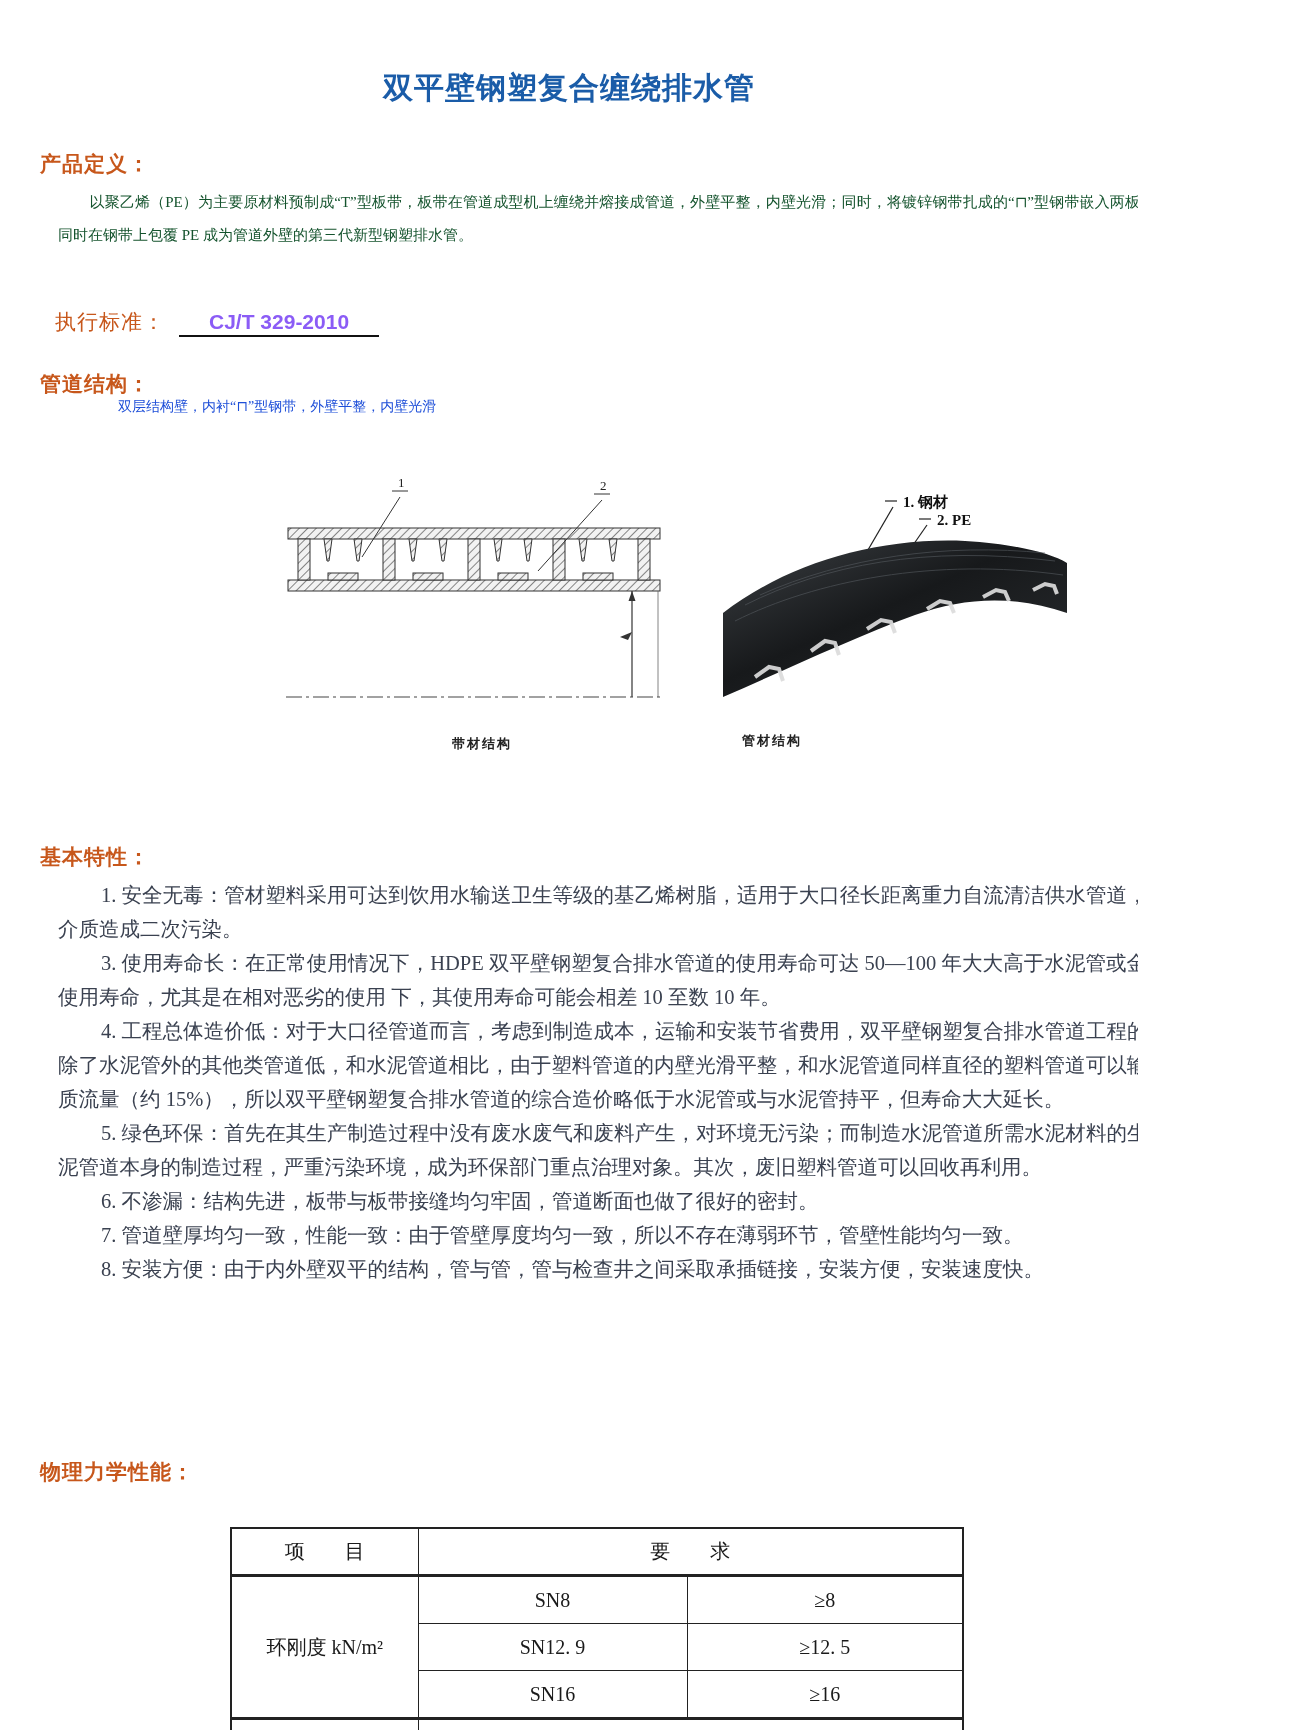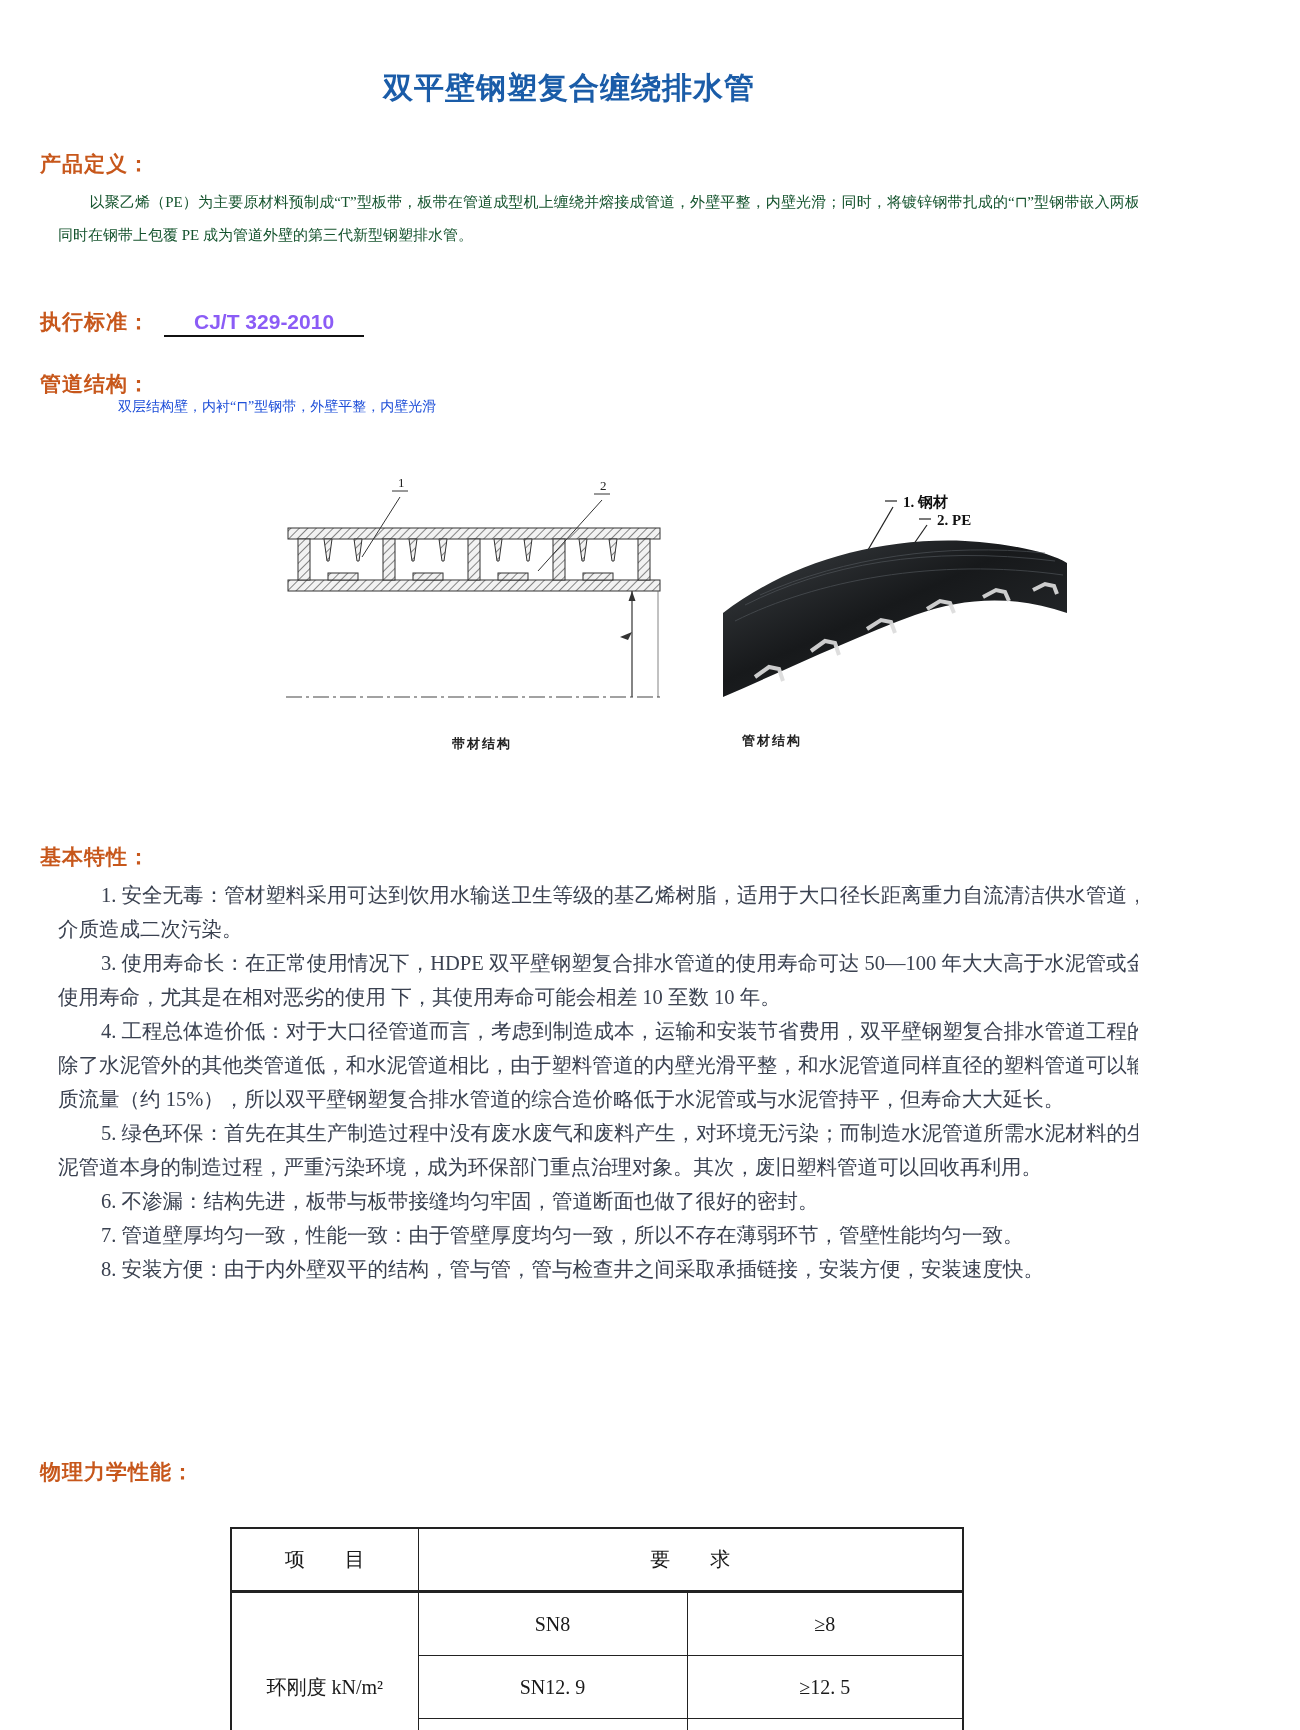--- a/index.html
+++ b/index.html
@@ -6,37 +6,37 @@
   .page{position:relative;width:1138px;height:1730px;background:#ffffff;overflow:hidden;
         font-family:"Liberation Serif","DejaVu Serif",serif;color:#3a4150;}
   .doc-title{position:absolute;top:68px;left:0;width:100%;text-align:center;
         font-family:"Liberation Sans","DejaVu Sans",sans-serif;
         font-weight:bold;font-size:30px;color:#1a5ca8;letter-spacing:1px;}
   .sec-head{position:absolute;left:40px;font-family:"Liberation Sans","DejaVu Sans",sans-serif;
         font-weight:bold;font-size:21px;color:#c7571b;letter-spacing:1px;}
   .body-par{position:absolute;left:58px;width:1188px;font-size:15px;line-height:33px;
         text-align:justify;text-indent:2.1em;color:#14532d;}
   .standard-line{position:absolute;left:40px;top:308px;font-size:21px;}
-  .standard-label{font-family:"Liberation Sans","DejaVu Sans",sans-serif;font-weight:bold;color:#c7571b;letter-spacing:1px;}
+  .standard-label{font-family:"Liberation Sans","DejaVu Sans",sans-serif;font-weight:normal;color:#c7571b;letter-spacing:1px;margin-left:15px;}
   .standard-value{font-family:"Liberation Sans","DejaVu Sans",sans-serif;font-weight:bold;color:#8b5cf6;
         border-bottom:2.5px solid #111;padding:0 30px 2px 30px;margin-left:14px;font-size:21px;}
   .structure-body{position:absolute;left:118px;top:398px;font-size:14px;color:#1d4ed8;}
   .figure-wrap{position:absolute;left:0;top:440px;width:1300px;height:330px;}
   .fig-caption{position:absolute;font-size:13px;font-weight:bold;color:#222;
         font-family:"Liberation Serif","DejaVu Serif",serif;letter-spacing:2px;}
   .cap-strip{left:452px;top:295px;}
   .cap-pipe{left:742px;top:292px;}
   .features-list{position:absolute;left:58px;top:878px;width:1192px;font-size:20.5px;line-height:34px;
         text-align:justify;color:#3a4150;}
   .features-list p{margin:0;text-indent:2.1em;}
   .phys-table{position:absolute;left:230px;top:1527px;border-collapse:collapse;
         font-size:20px;color:#1a1a1a;table-layout:fixed;
         font-family:"Liberation Serif","DejaVu Serif",serif;}
   .phys-table td{border:1.5px solid #222;text-align:center;vertical-align:middle;
-        height:38px;padding:12px;white-space:pre;margin-left:6px;}
+        height:38px;padding:4px;white-space:pre;margin-left:6px;}
   .phys-table{border:2px solid #222;}
   .phys-table tr.hdr td{border-bottom:3px solid #222;height:37px;}
   .phys-table tr.impact td{border-top:3px solid #222;height:39px;}
   .phys-table td.left-group{text-align:center;}
   svg text{font-family:"Liberation Serif","DejaVu Serif",serif;}
 </style>
 </head>
 <body>
 
 <div class="page">

